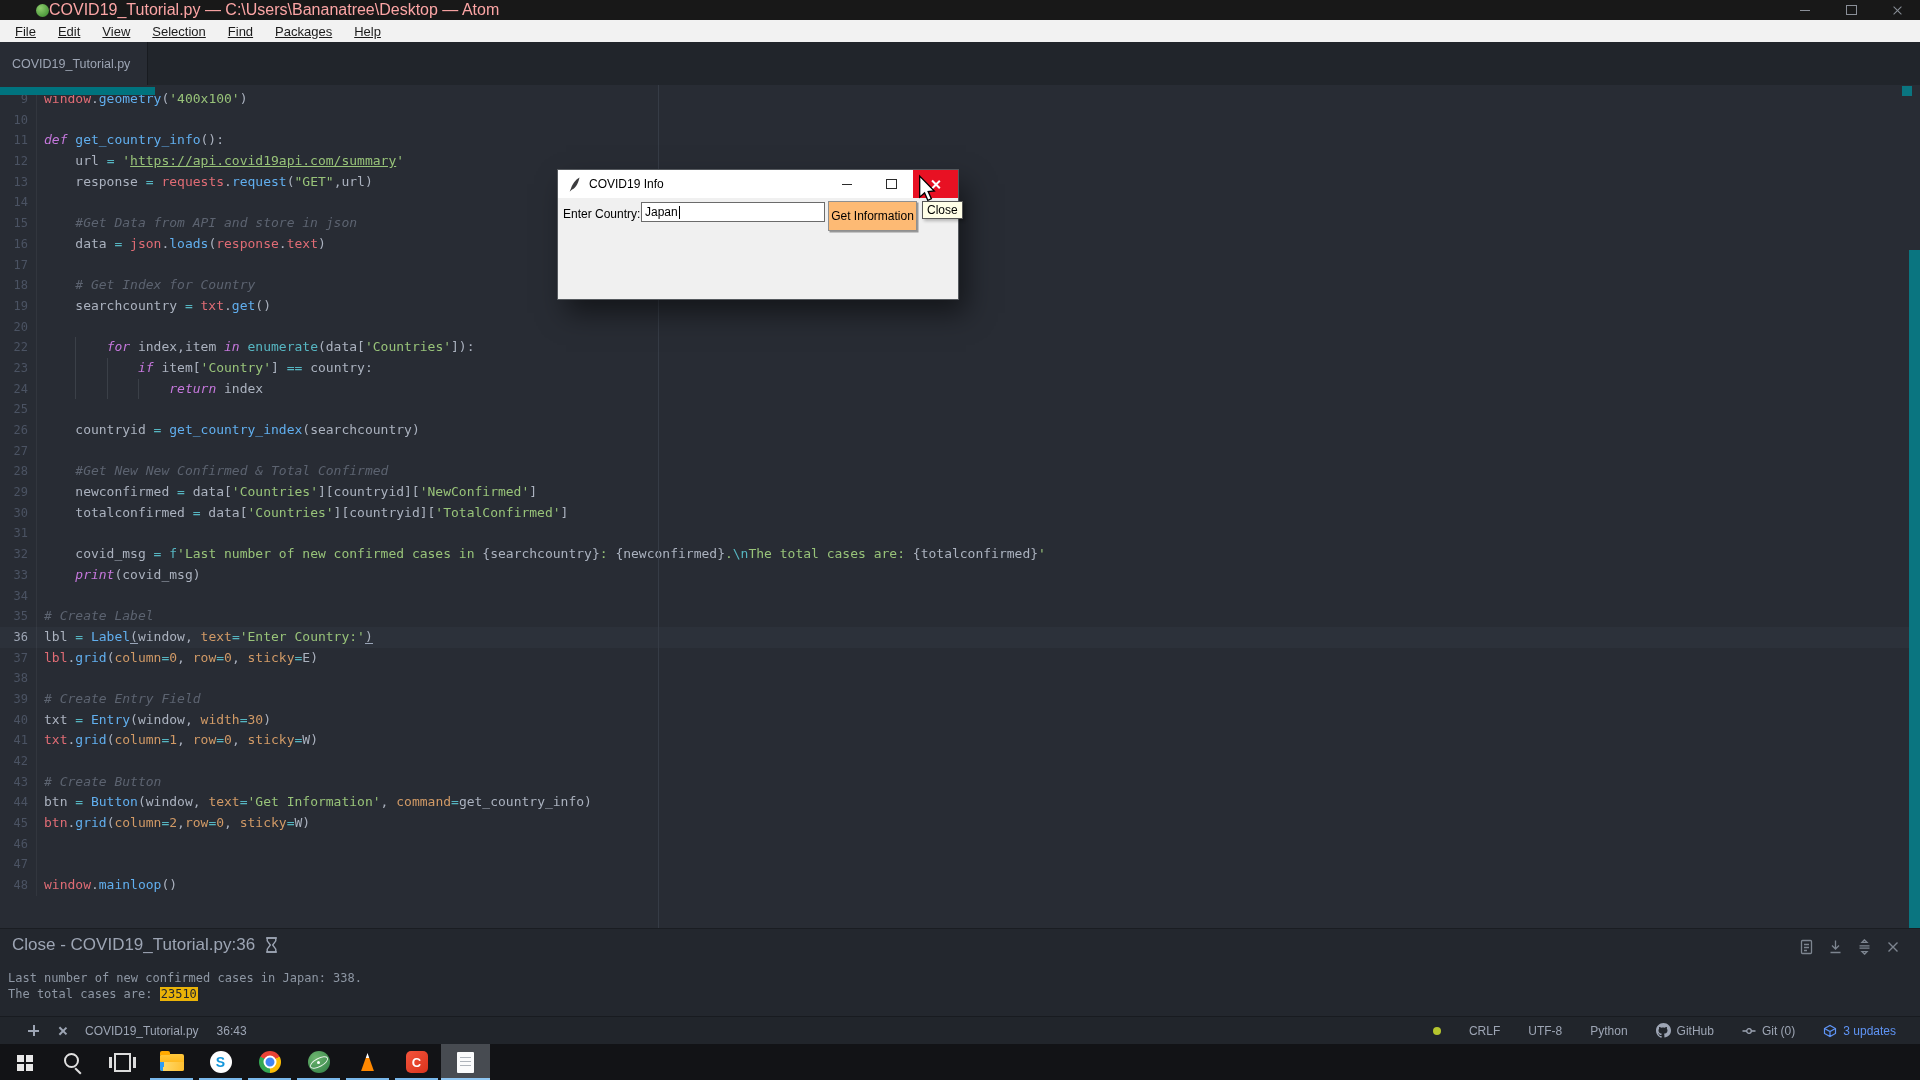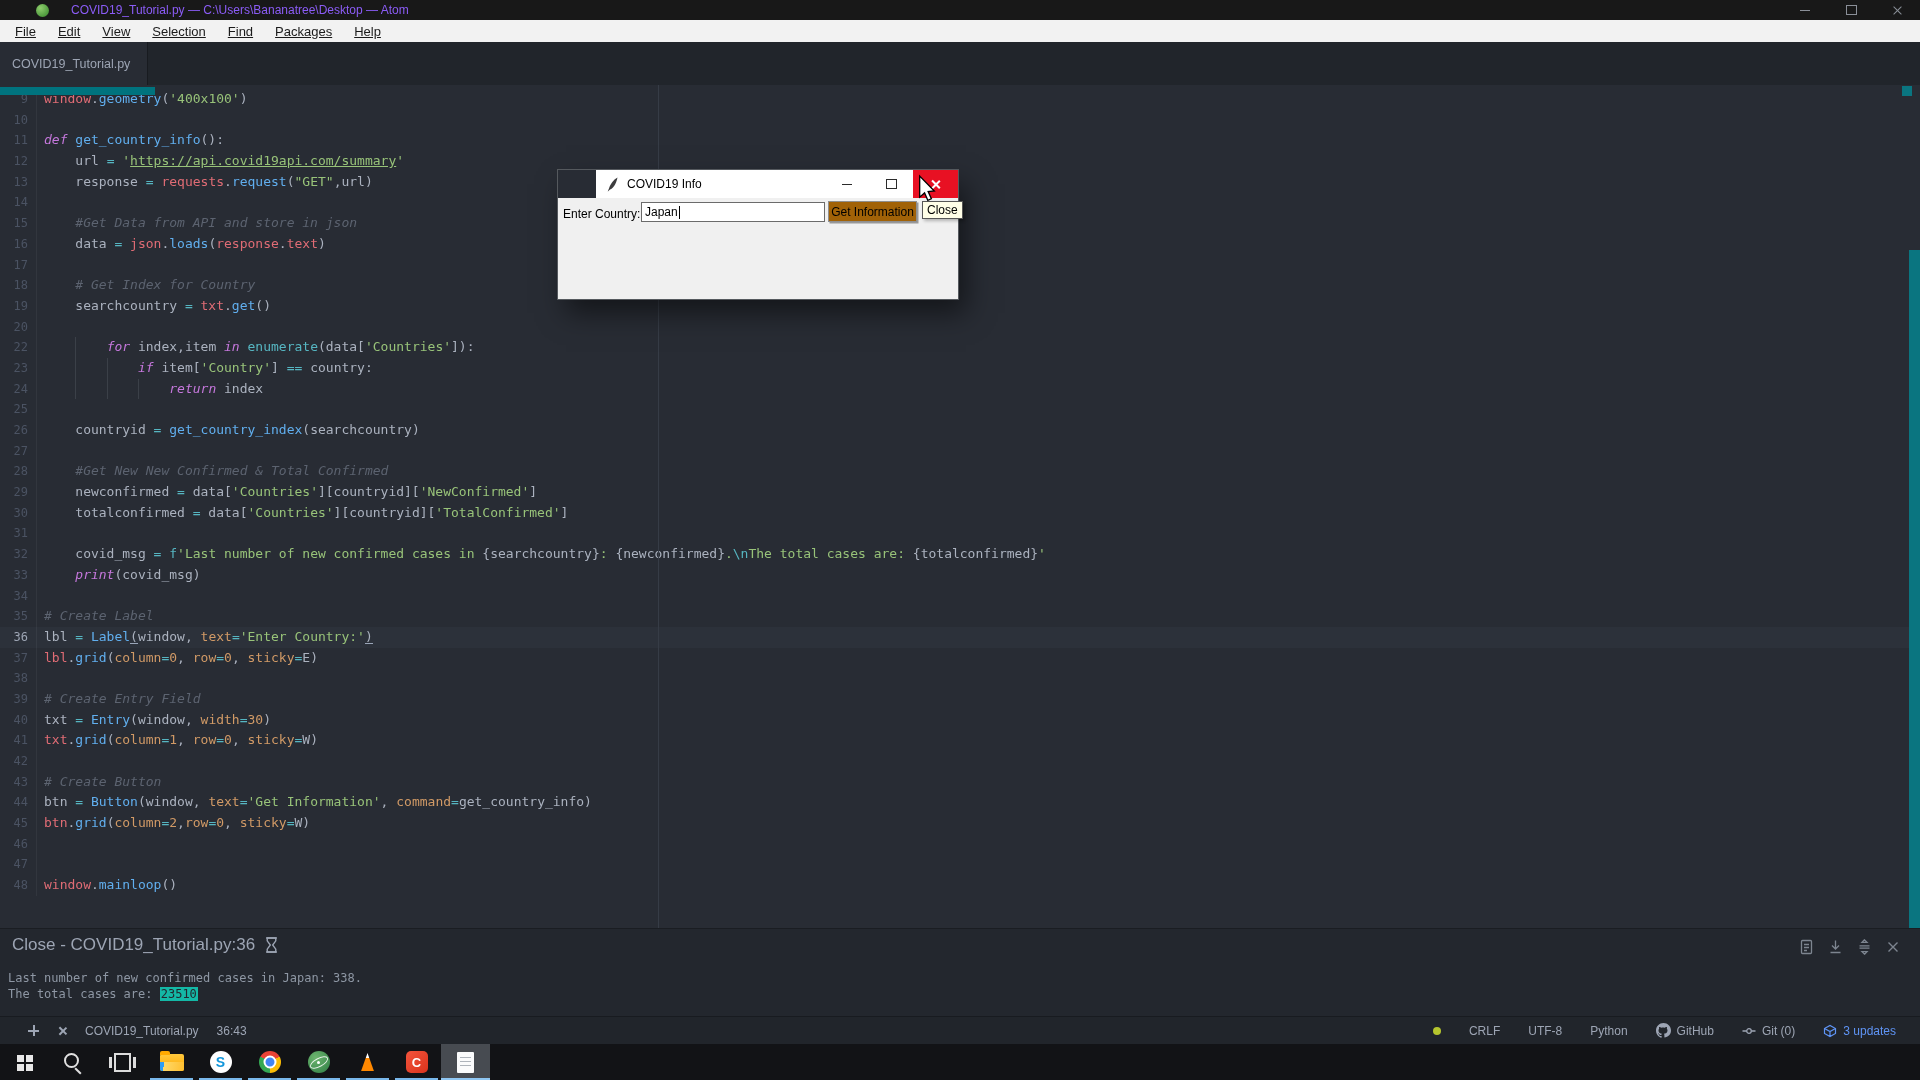--- a/index.html
+++ b/index.html
@@ -4,21 +4,21 @@
 <style>
   html,body{margin:0;padding:0;background:#000;}
   .screen{position:relative;width:1920px;height:1080px;overflow:hidden;background:#282c34;
           font-family:"Liberation Sans",sans-serif;-webkit-font-smoothing:antialiased;}
 
   
   .titlebar{position:absolute;left:0;top:0;width:1920px;height:20px;background:#181818;
             display:flex;align-items:center;}
   .atom-logo{width:13px;height:13px;border-radius:50%;margin-left:36px;
              background:radial-gradient(circle at 35% 32%,#8fce6d,#4f9a3e 70%);}
-  .title-text{margin-left:22px;font-size:12px;color:#8b5cf6;white-space:pre;}
+  .title-text{margin-left:0;font-size:16px;color:#fca5a5;white-space:pre;}
   .win-controls{margin-left:auto;display:flex;height:20px;}
   .wb{width:46px;height:20px;display:flex;align-items:center;justify-content:center;}
   .g-min{width:10px;height:1px;background:#8a8f98;}
   .g-max{width:9px;height:8px;border:1px solid #8a8f98;}
   .g-x{position:relative;width:11px;height:11px;}
   .g-x::before,.g-x::after{content:'';position:absolute;left:5px;top:0;width:1px;height:11px;background:#8a8f98;}
   .g-x::before{transform:rotate(45deg);}.g-x::after{transform:rotate(-45deg);}
 
   
   .menubar{position:absolute;left:0;top:20px;width:1920px;height:22px;background:#f2f2f2;
@@ -53,21 +53,21 @@
 
   
   .output-panel{position:absolute;left:0;top:928px;width:1920px;height:88px;background:#23272e;
                 border-top:1px solid #1a1d22;box-sizing:border-box;}
   .op-header{position:absolute;left:12px;top:6px;display:flex;align-items:center;gap:10px;
              font-size:17px;color:#9da5b4;}
   .op-icons{position:absolute;right:20px;top:10px;display:flex;gap:14px;}
   .op-icons svg{display:block;}
   .op-console{position:absolute;left:8px;top:42px;font-family:"DejaVu Sans Mono",monospace;
               font-size:12px;line-height:15.5px;color:#8e97a4;}
-  .con-line .hl{background:#14b8a6;color:#23272e;padding:0 1px;}
+  .con-line .hl{background:#eab308;color:#23272e;padding:0 1px;}
 
   
   .statusbar{position:absolute;left:0;top:1016px;width:1920px;height:28px;background:#21252b;
              border-top:1px solid #181b20;box-sizing:border-box;display:flex;align-items:center;
              font-size:12px;color:#9da5b4;}
   .sb-left{display:flex;align-items:center;gap:18px;margin-left:28px;}
   .sb-right{display:flex;align-items:center;gap:28px;margin-left:auto;margin-right:24px;}
   .i-plus{position:relative;width:11px;height:11px;}
   .i-plus::before{content:'';position:absolute;left:0;top:5px;width:11px;height:1.5px;background:#9da5b4;}
   .i-plus::after{content:'';position:absolute;left:5px;top:0;width:1.5px;height:11px;background:#9da5b4;}
@@ -109,34 +109,34 @@
      clip-path:polygon(50% 0,82% 100%,18% 100%);}
   .ico-camtasia{width:22px;height:22px;border-radius:5px;background:linear-gradient(135deg,#f4543c,#d9331c);
      display:flex;align-items:center;justify-content:center;color:#fff;font-weight:bold;font-size:13px;}
   .ico-notepad{width:17px;height:21px;border-radius:1px;background:#fafbfc;}
   .ico-notepad::before{content:'';position:absolute;left:3px;top:5px;width:11px;height:11px;
      background:repeating-linear-gradient(#aeb4bb 0 1px,transparent 1px 4px);}
 
   
   .dialog{position:absolute;left:558px;top:170px;width:400px;height:129px;
           box-shadow:0 0 0 1px #55595e,8px 14px 26px rgba(0,0,0,.5);font-size:12px;}
-  .dlg-titlebar{position:relative;height:28px;background:#fff;display:flex;align-items:center;margin-left:38px;}
+  .dlg-titlebar{position:relative;height:28px;background:#fff;display:flex;align-items:center;}
   .dlg-title{margin-left:8px;color:#000;}
   .dlg-controls{margin-left:auto;display:flex;height:28px;}
   .db{width:44px;height:28px;display:flex;align-items:center;justify-content:center;}
   .db .g-min{background:#2b2b2b;}
   .db .g-max{border-color:#2b2b2b;background:transparent;}
   .db-close{width:45px;background:#e81123;}
   .db-close .g-x::before,.db-close .g-x::after{background:#fff;width:1.5px;}
   .dlg-body{position:relative;height:101px;background:#f0f0f0;}
   .dlg-label{position:absolute;left:5px;top:9px;color:#000;}
   .dlg-entry{position:absolute;left:83px;top:4px;width:179px;height:18px;background:#fff;
              border:1px solid #6b6b6b;display:flex;align-items:center;padding-left:3px;color:#000;}
   .caret{display:inline-block;width:1px;height:13px;background:#000;margin-left:1px;}
-  .dlg-btn{position:absolute;left:270px;top:3px;width:89px;height:21px;background:#a16207;
+  .dlg-btn{position:absolute;left:270px;top:3px;width:89px;height:30px;background:#fdba74;
            border:1px solid #8f8f8f;box-shadow:1.5px 1.5px 0 rgba(80,80,80,.55);
            display:flex;align-items:center;justify-content:center;color:#000;box-sizing:border-box;}
   .dlg-tooltip{position:absolute;left:364px;top:31px;background:#fffee7;border:1px solid #565656;
                padding:1px 4px;color:#000000;white-space:nowrap;box-shadow:2px 2px 3px rgba(0,0,0,.25);}
   .cursor{position:absolute;left:358px;top:6px;z-index:10;}
   svg{overflow:visible;}
 </style>
 </head>
 <body>
 

